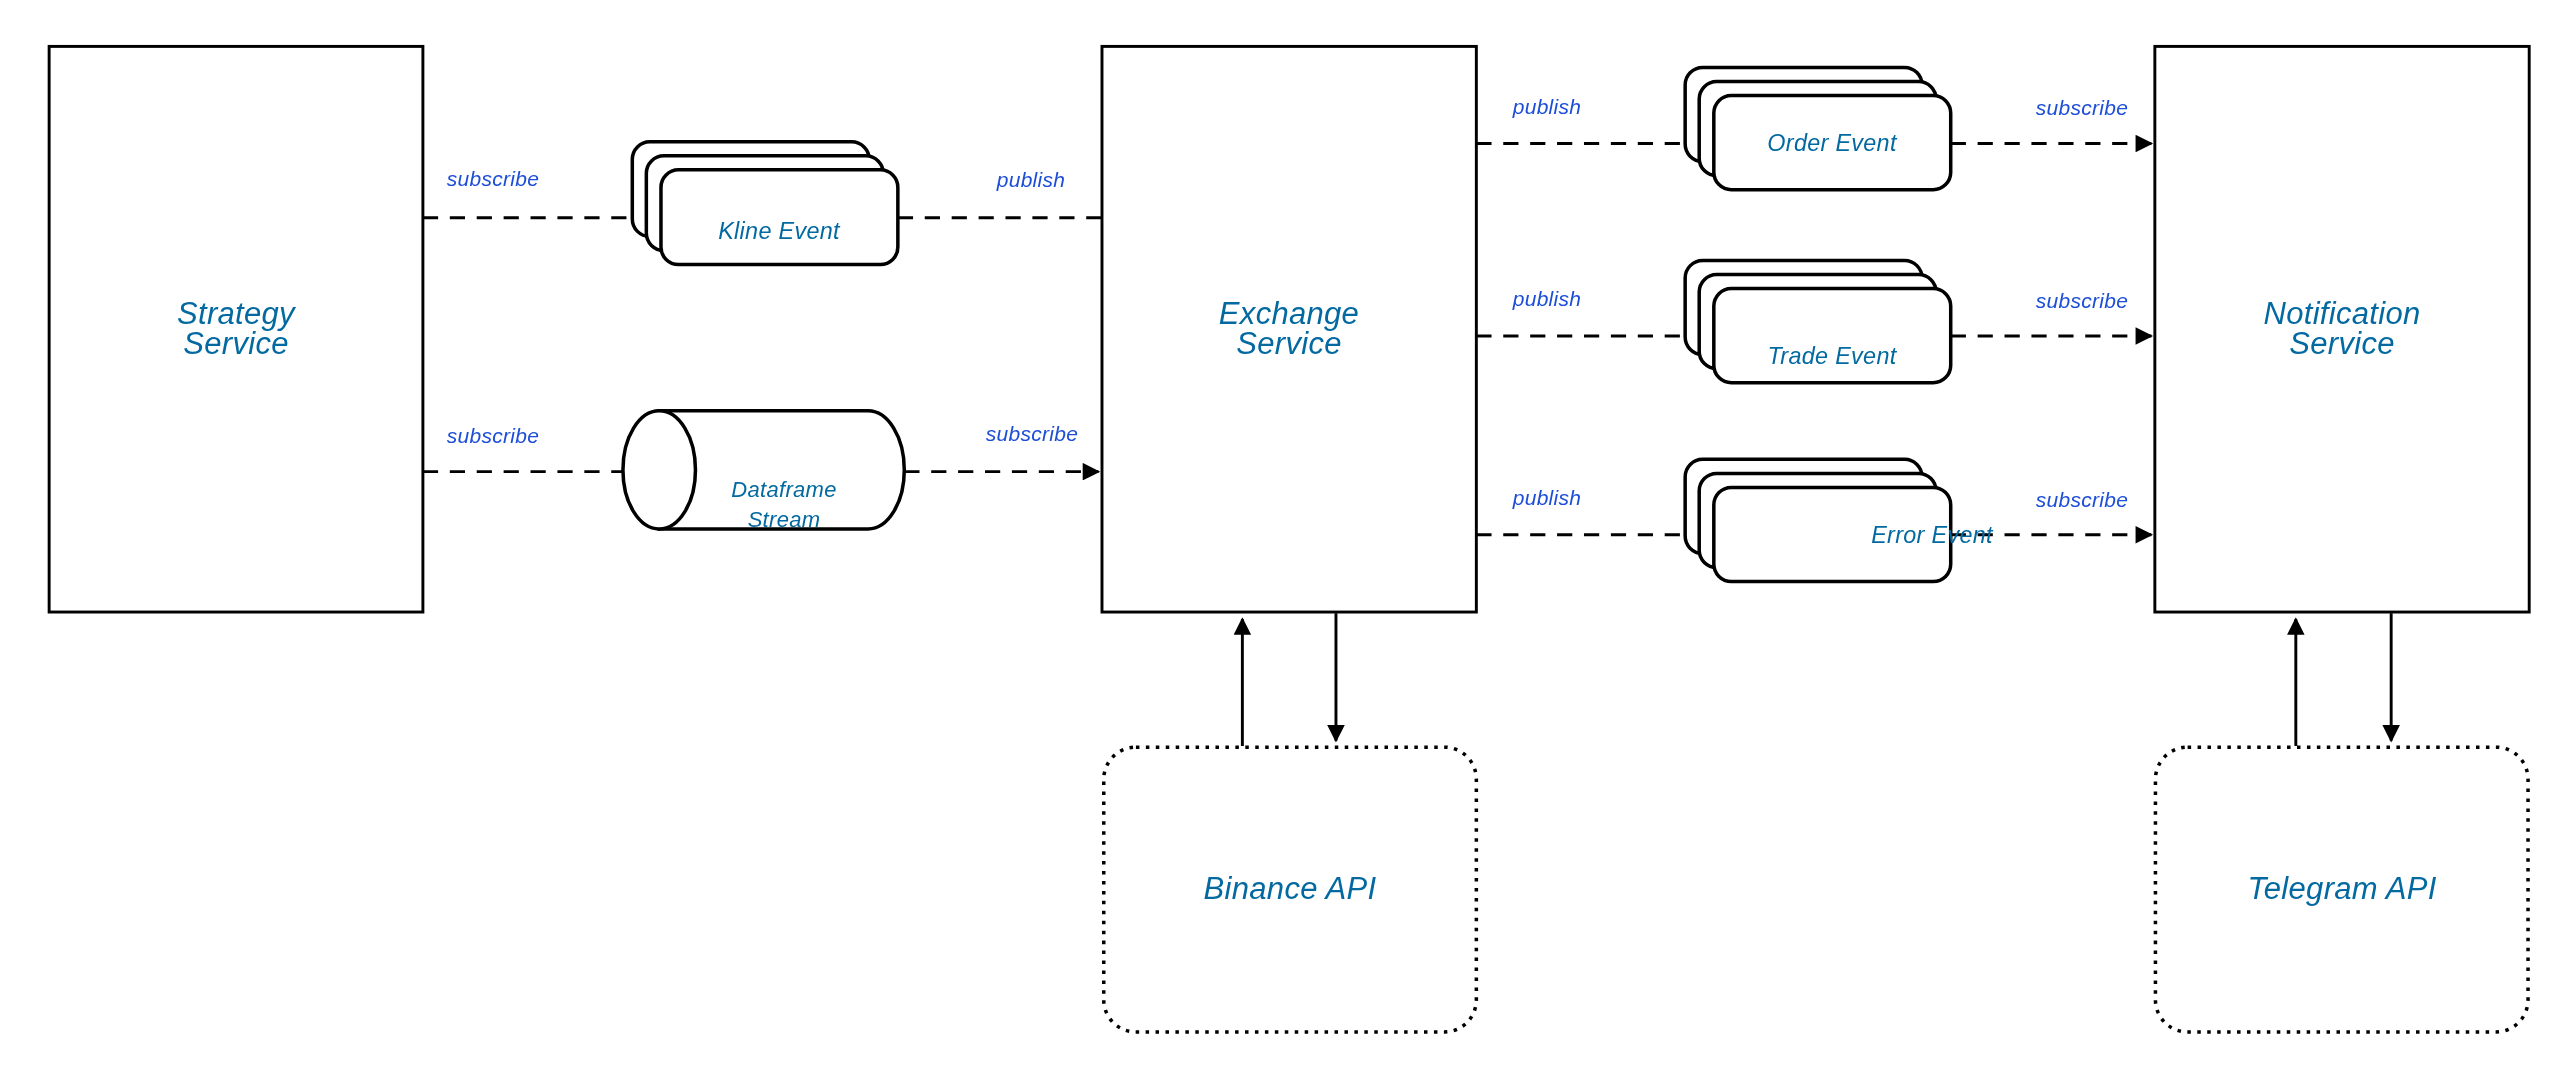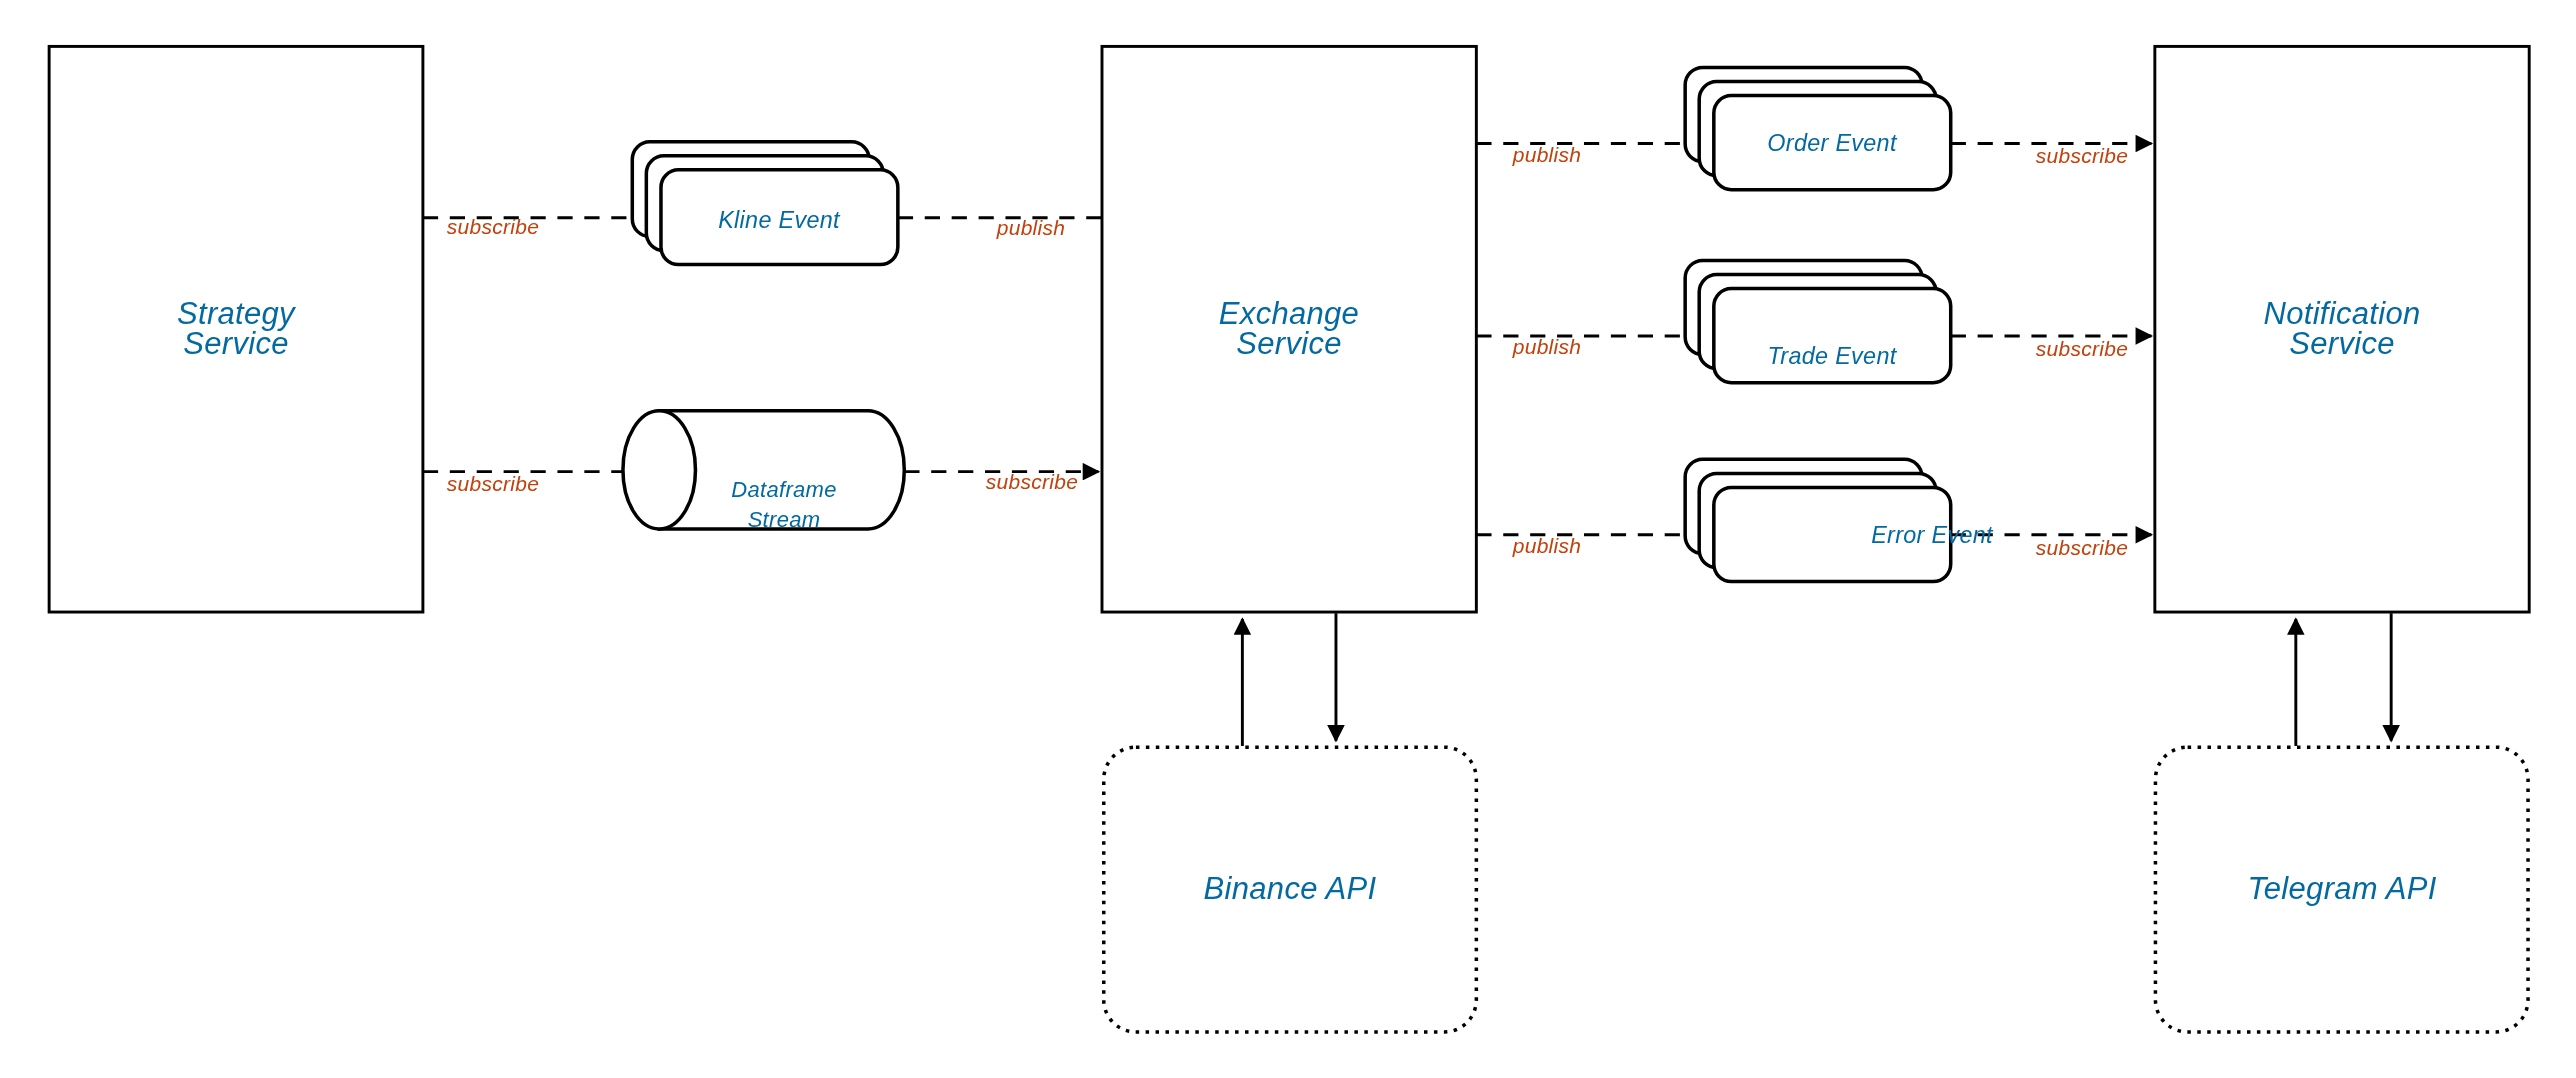--- a/index.html
+++ b/index.html
@@ -31,22 +31,21 @@
   }
   .node-label {
     font-size: 31px;
     line-height: 30px;
   }
   .card-label {
     font-size: 23.4px;
   }
   .edge-label {
     font-size: 21px;
-    color: #c2410c;
-    margin-top: 48px;
+    color: #1d4ed8;
   }
 </style>
 </head>
 <body>
 
 <div id="canvas">
 
   <svg id="shapes" width="2576" height="1079" viewBox="0 0 4404 1844">
     <defs>
       <marker id="arrowhead" viewBox="0 0 10 10" refX="9" refY="5" markerWidth="7" markerHeight="6" orient="auto-start-reverse">
@@ -116,21 +115,21 @@
   <div class="label node-label" style="left:1289px; top:329px;">
     <div>Exchange</div>
     <div>Service</div>
   </div>
 
   <div class="label node-label" style="left:2342px; top:329px;">
     <div>Notification</div>
     <div>Service</div>
   </div>
 
-  <div class="label card-label" style="left:779px; top:220px;">Kline Event</div>
+  <div class="label card-label" style="left:779px; top:231px;">Kline Event</div>
 
   <div class="label card-label" style="left:1832px; top:143px;">Order Event</div>
 
   <div class="label card-label" style="left:1832px; top:356px;">Trade Event</div>
 
   <div class="label card-label" style="left:1932px; top:535px;text-align:right;">Error Event</div>
 
   <div class="label card-label" style="left:784px; top:470px; font-size:22px; line-height:30px;margin-top:35px;">
     <div>Dataframe</div>
     <div>Stream</div>

